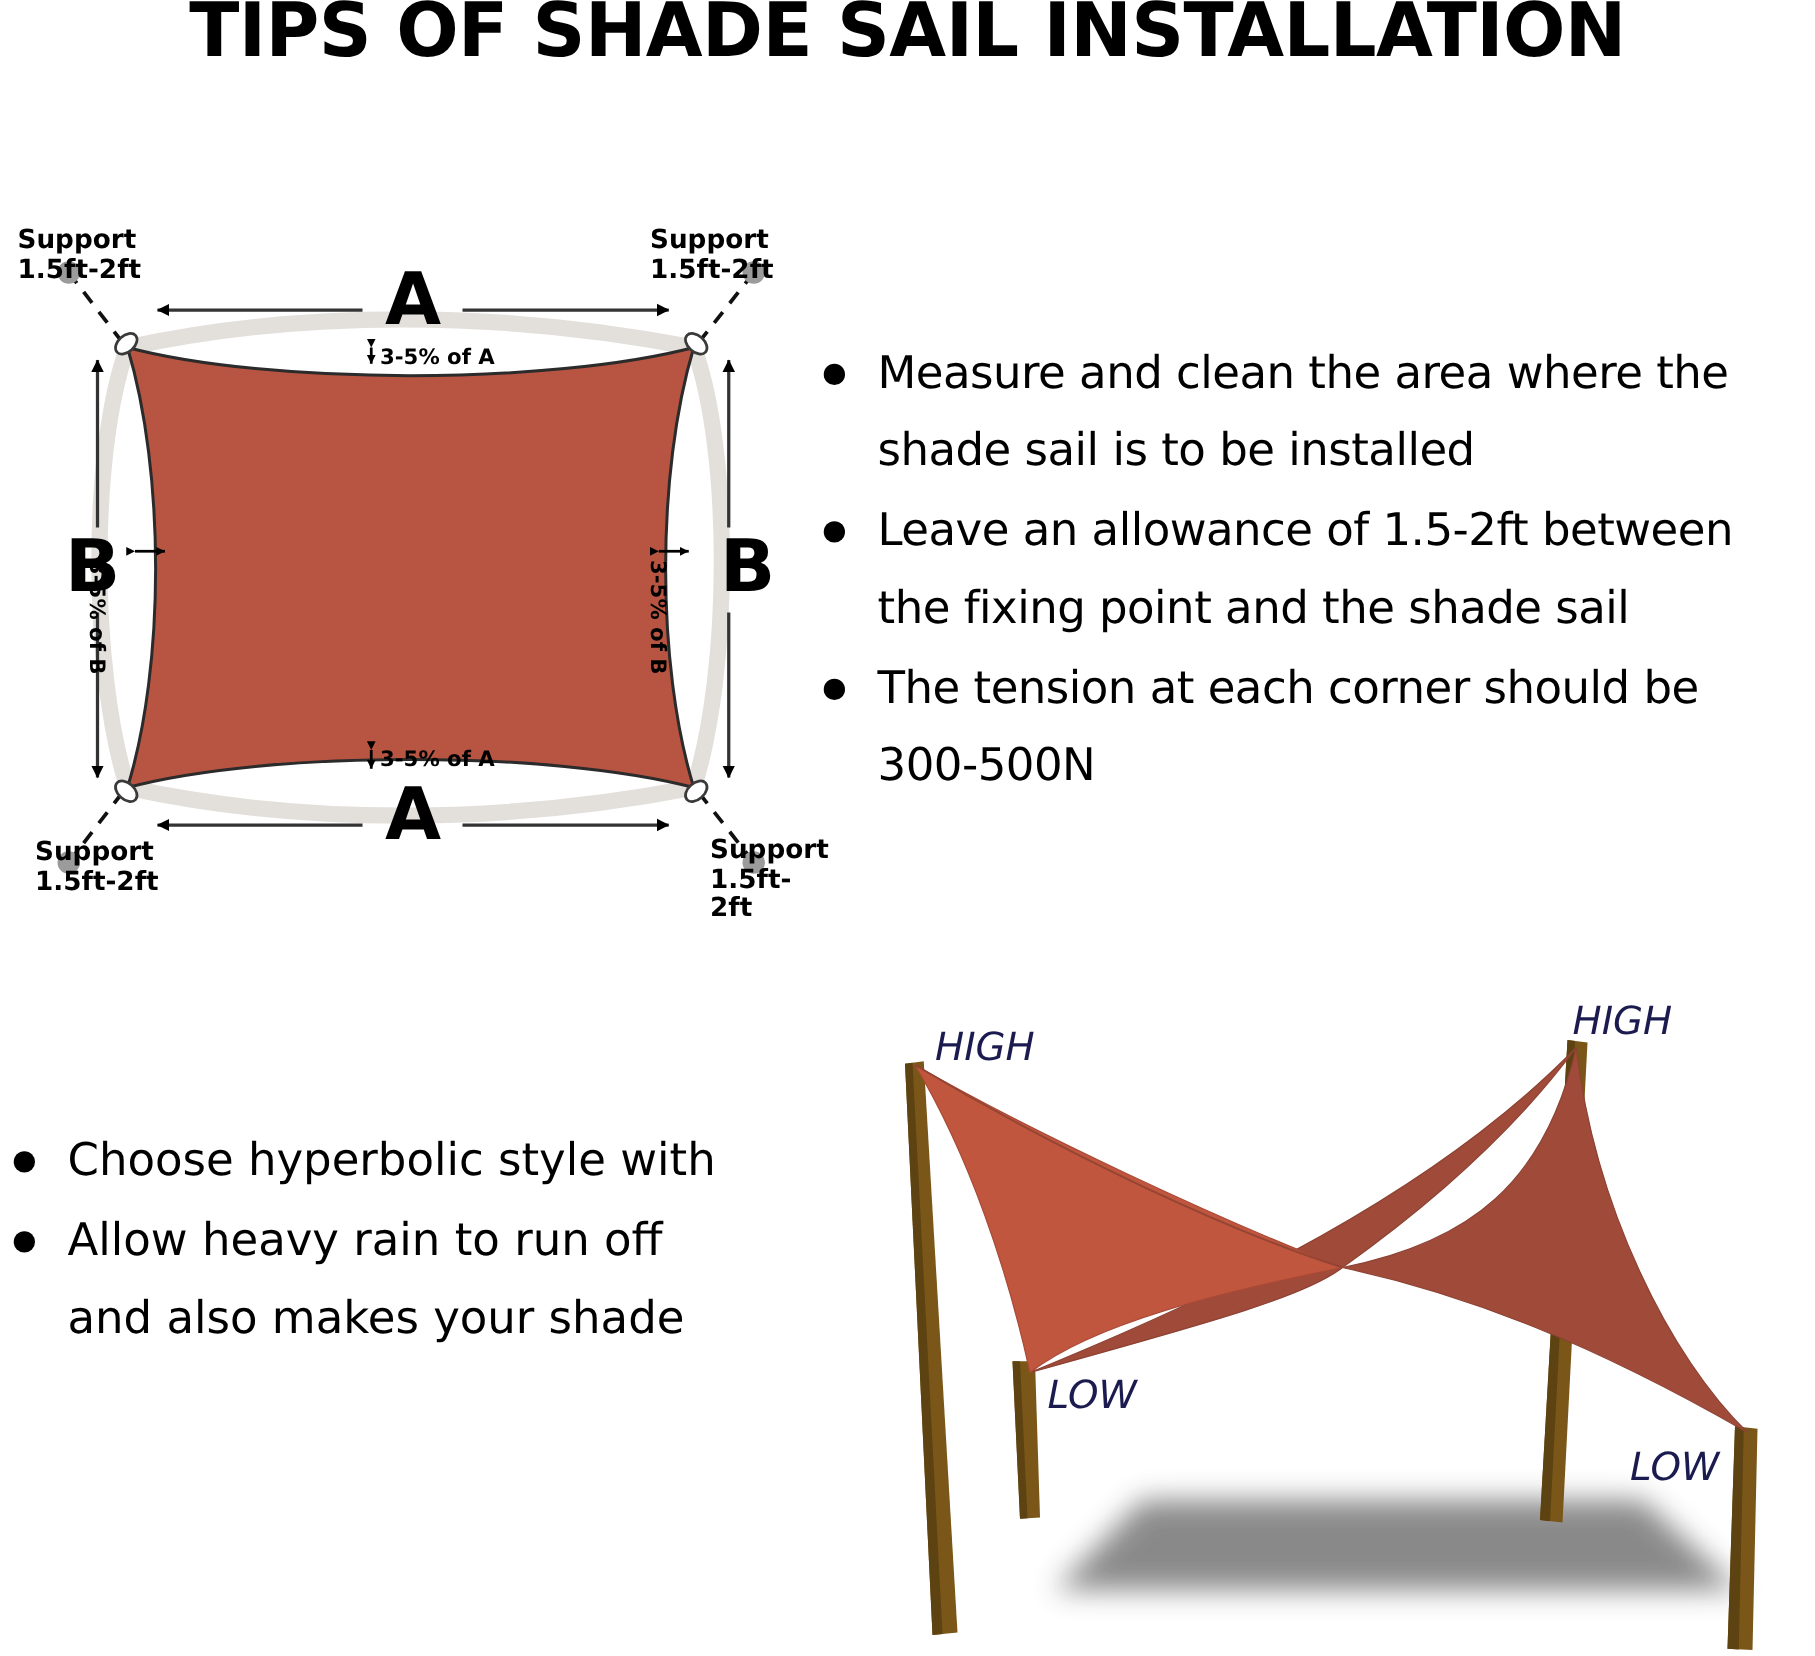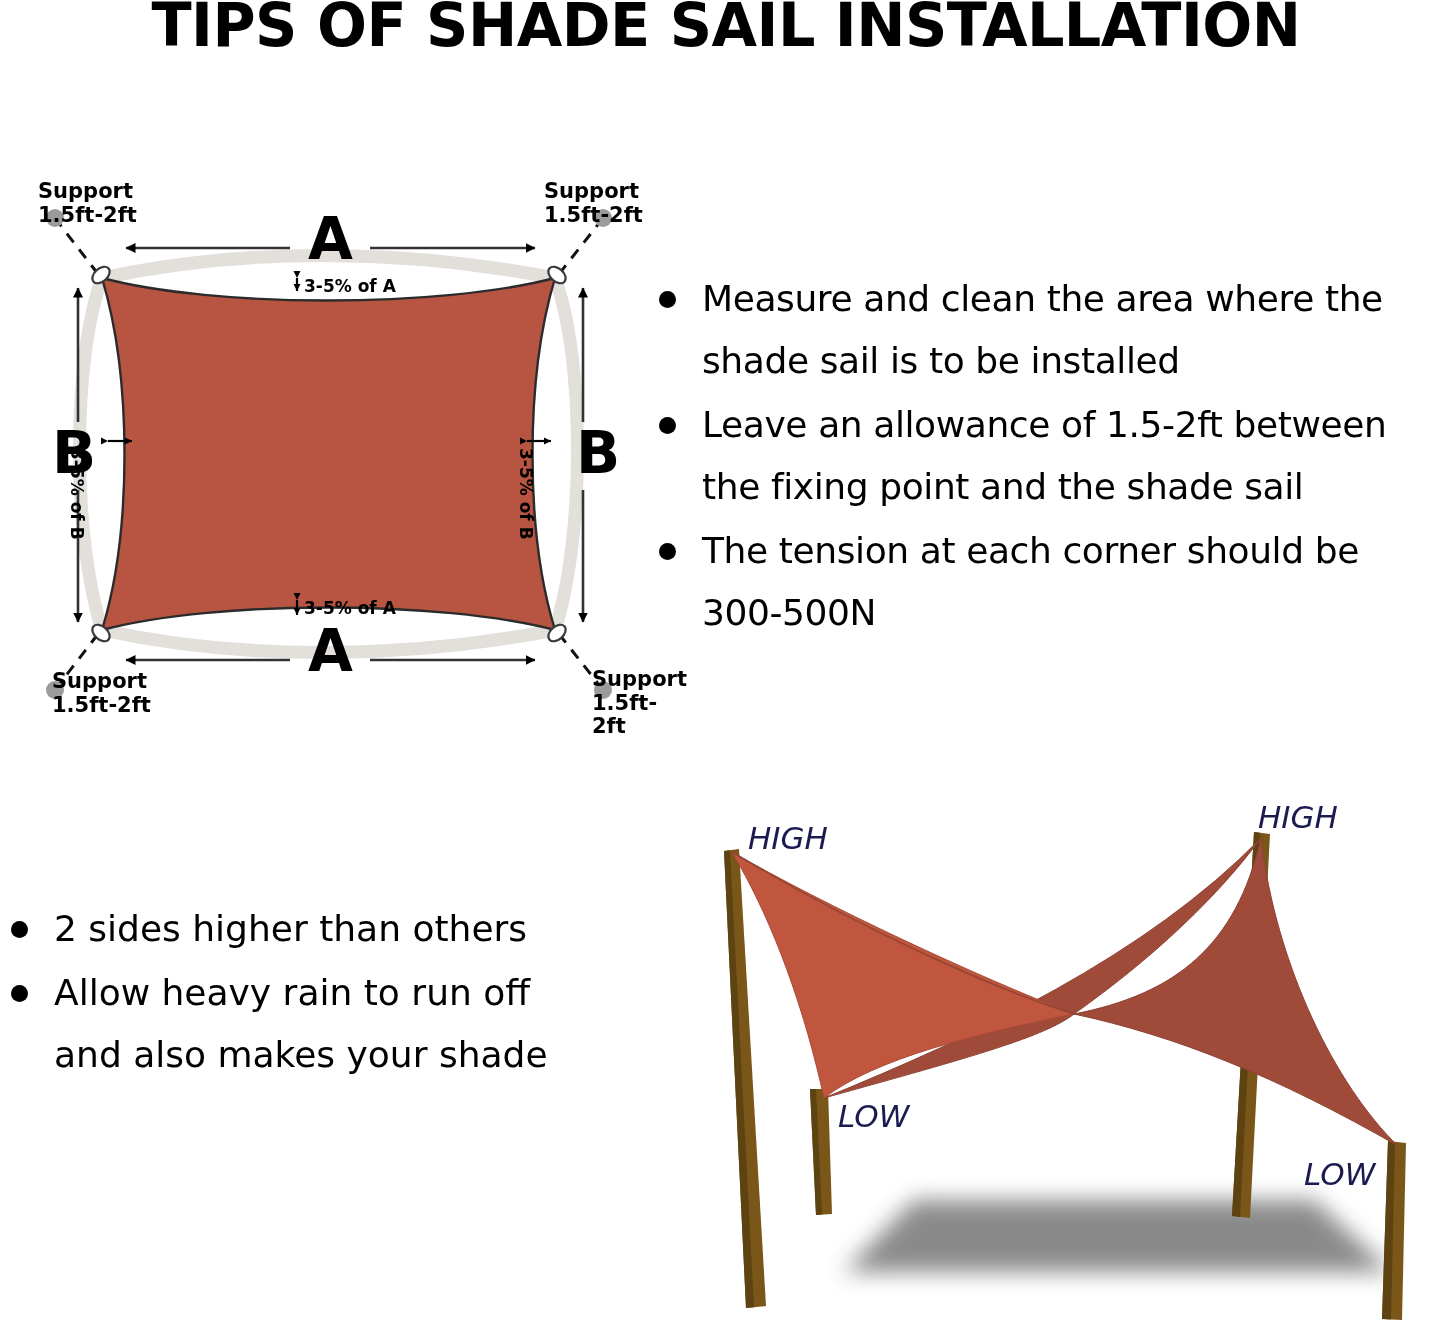--- a/index.html
+++ b/index.html
@@ -16,21 +16,20 @@
     font-family:"DejaVu Sans","Liberation Sans",sans-serif;
     font-weight:700;font-size:60px;letter-spacing:-0.5px;
     line-height:1.05;white-space:nowrap;
     transform:scaleX(0.98);transform-origin:center top;
   }
 
   
   .supp{
     font-size:21px;font-weight:700;line-height:1.12;
     font-family:"DejaVu Sans","Liberation Sans",sans-serif;
-    margin-left:24px;
   }
   .pct{
     font-size:17px;font-weight:700;white-space:nowrap;
     font-family:"DejaVu Sans","Liberation Sans",sans-serif;
   }
   .bigletter{
     font-size:58px;font-weight:700;line-height:1;
     font-family:"DejaVu Sans","Liberation Sans",sans-serif;
   }
 
@@ -177,21 +176,21 @@
     <span class="bul"></span>
     <span class="txt tight">The tension at each corner should be</span>
     <span class="txt tight">300-500N</span>
   </div>
 </div>
 
 <div class="abs bullets" style="left:0px;top:898px;width:640px;">
 
   <div class="li">
     <span class="bul"></span>
-    <span class="txt">2 sides higher than others</span>
+    <span class="txt">Choose hyperbolic style with</span>
   </div>
 
   <div class="li">
     <span class="bul"></span>
     <span class="txt">Allow heavy rain to run off</span>
     <span class="txt">and also makes your shade</span>
   </div>
 </div>
 
 <div class="abs" style="left:676px;top:786px;width:776px;height:539px;font-style:italic;">

